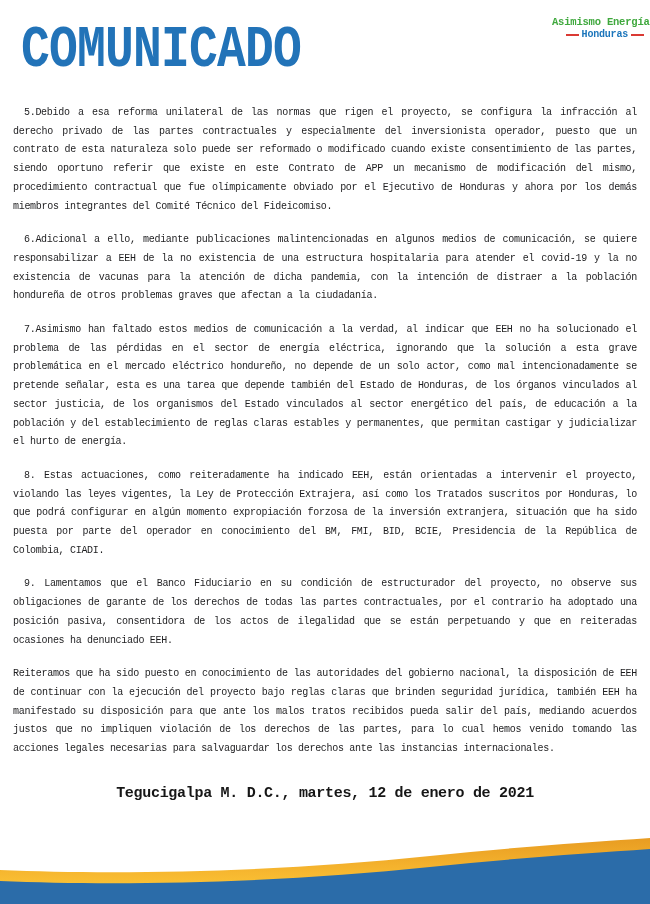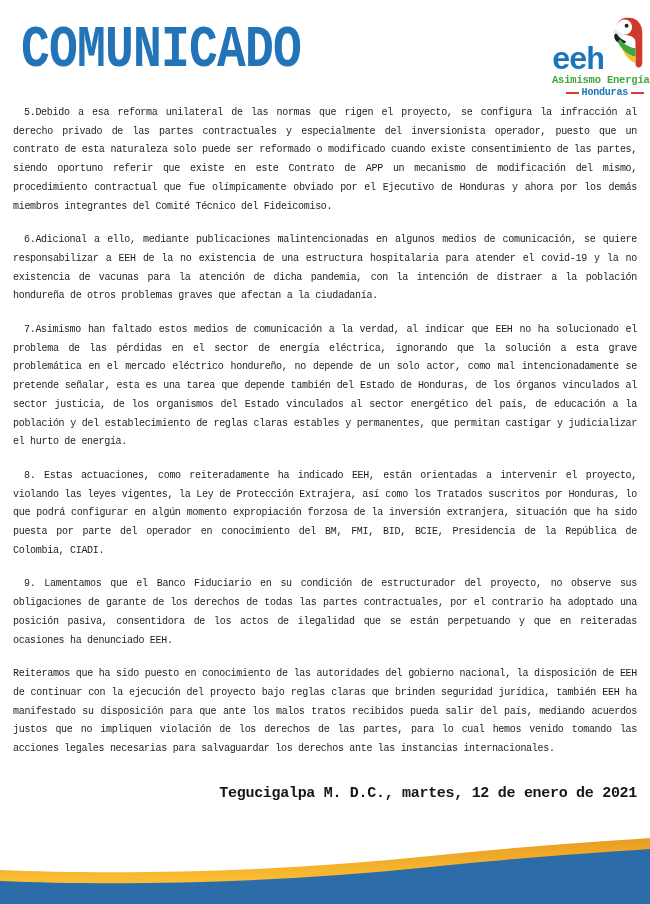--- a/index.html
+++ b/index.html
@@ -45,47 +45,35 @@
   .dash{ display:inline-block; width:13px; height:2px; background:#DA3A34; }
   
   .body{ margin:2px 13px 0 13px; }
   .body p{
     font-size:10px; line-height:18.7px; letter-spacing:-0.3px;
     text-align:justify; margin-bottom:15px; color:#1d1d1f;
   }
   .p-indent{ text-indent:11px; }
   
   .dateline{
-    margin-top:26px; text-align:right;
+    margin-top:26px; text-align:center;
     font-size:15px; font-weight:bold; color:#161616; letter-spacing:-0.3px;
   }
   
   .wave{ position:absolute; left:0; bottom:0; width:650px; height:76px; display:block; }
 </style>
 </head>
 <body>
 
 <div class="page">
 
   <div class="header">
     <div class="title">COMUNICADO</div>
 
     <div class="logo">
-      <div class="logo-row">
-        <span class="logo-eeh">eeh</span>
-        <svg class="parrot" width="34" height="56" viewBox="0 0 40 66" aria-hidden="true">
-          <path d="M21,2 C31,1 38,9 38,19 L38,55 C38,62 30,63 30,56 L30,31 C30,27 27,24 22,23 C12,22 7,15 9,9 C11,4 15,2 21,2 Z" fill="#CE3A2E"></path>
-          <circle cx="17" cy="13" r="9" fill="#ffffff"></circle>
-          <circle cx="19.5" cy="11.5" r="2.3" fill="#222222"></circle>
-          <path d="M6,15 C3,17 3,21 6,23 C10,26 15,25 16,22 C12,20 9,17 6,15 Z" fill="#ececec"></path>
-          <path d="M6,21 C4,24 5,28 9,31 C13,34 18,33 19,30 C14,28 10,25 8,21 Z" fill="#1d1d1d"></path>
-          <path d="M12,27 C16,33 23,37 30,38 L30,48 C20,46 13,39 9,30 Z" fill="#3FA83D"></path>
-          <path d="M30,48 C24,47 18,43 14,38 C17,46 23,52 30,56 Z" fill="#F2C12E"></path>
-        </svg>
-      </div>
       <div class="logo-empresa">Asimismo Energía</div>
       <div class="logo-honduras">
         <i class="dash"></i>
         <span>Honduras</span>
         <i class="dash"></i>
       </div>
     </div>
   </div>
 
   <div class="body">

